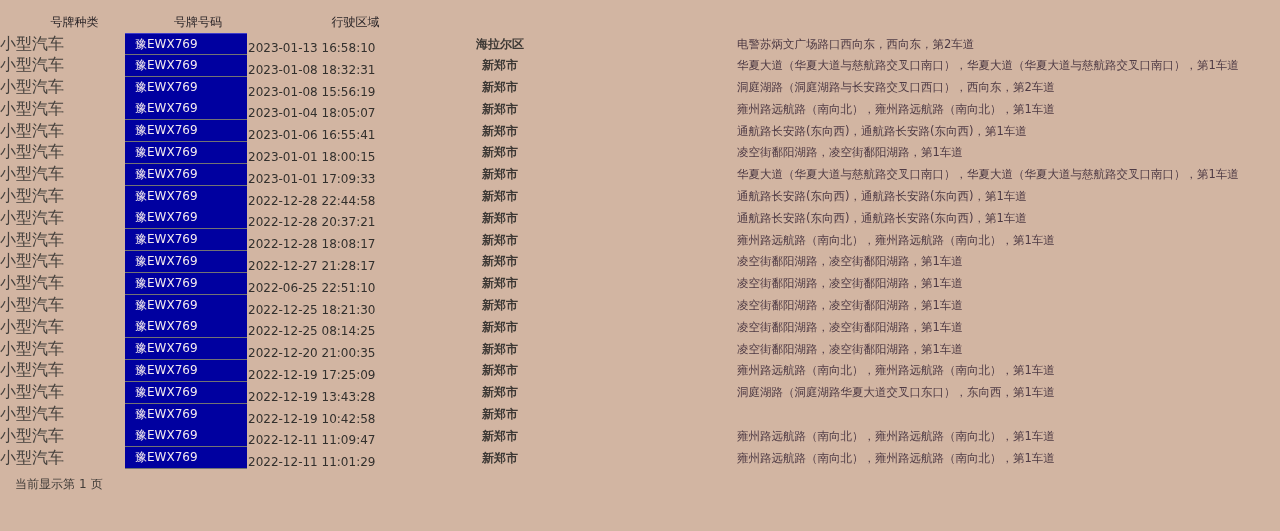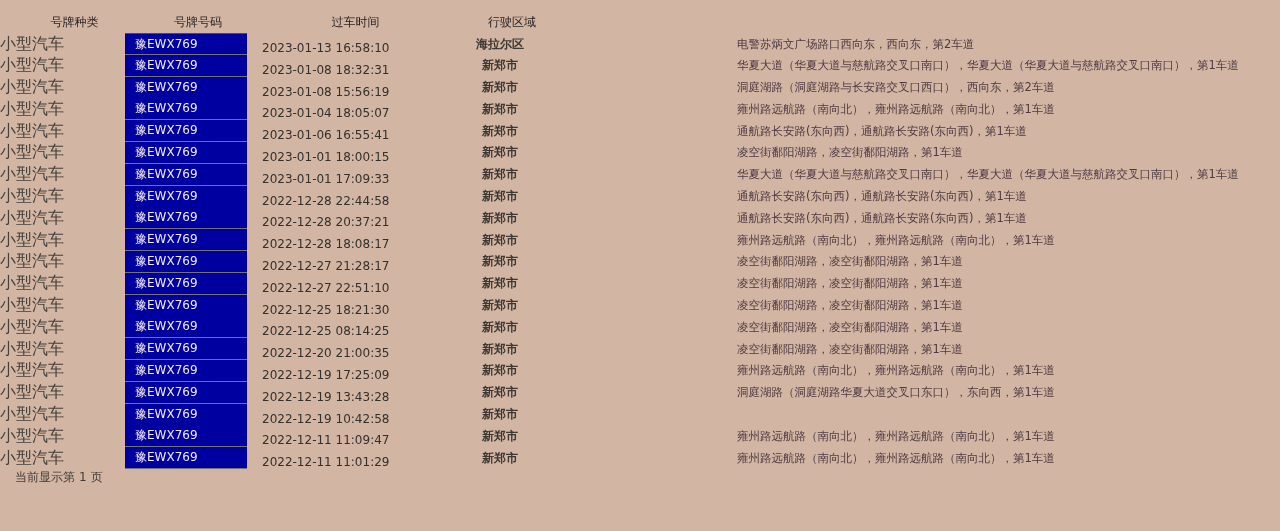--- a/index.html
+++ b/index.html
@@ -52,60 +52,59 @@
     padding-left: 10px;
     background: #0000a0;
     border-bottom: 1px solid #737373;
     color: #f3e9ee;
     font-size: 12px;
   }
   .data-row:first-child .plate-cell {
     border-top: 1px solid #3d3dc9;
   }
   .c-time {
-    padding-left: 15px;
+    padding-left: 1px;
     font-size: 12px;
     color: #33302d;
     margin-top: 8px;
   }
   .c-region {
     text-align: center;
     font-size: 12px;
     color: #3d3834;
     font-weight: bold;
   }
   .c-location {
     padding-left: 177px;
     font-size: 11.5px;
     color: #4e3a44;
     white-space: nowrap;
     overflow: hidden;
   }
   .footer {
-    margin-top: 0;
+    margin-top: 7px;
     padding-left: 15px;
     font-size: 12px;
     color: #413c38;
   }
   .footer span {
     display: inline;
   }
   .page-num {
     padding: 0 4px;
   }
 </style>
 </head>
 <body>
 
 <div class="report">
 
   <div class="grid-row header-row">
     <div class="header-cell">号牌种类</div>
     <div class="header-cell">号牌号码</div>
-    <div class="header-cell">过车时间</div>
     <div class="header-cell">行驶区域</div>
   </div>
 
   <div>
       <div class="grid-row data-row">
     <div class="c-type">小型汽车</div>
     <div class="c-plate">
       <div class="plate-cell">豫EWX769</div>
     </div>
     <div class="c-time">2023-01-13 16:58:10</div>
@@ -200,21 +199,21 @@
     </div>
     <div class="c-time">2022-12-27 21:28:17</div>
     <div class="c-region">新郑市</div>
     <div class="c-location">凌空街鄱阳湖路，凌空街鄱阳湖路，第1车道</div>
   </div>
       <div class="grid-row data-row">
     <div class="c-type">小型汽车</div>
     <div class="c-plate">
       <div class="plate-cell">豫EWX769</div>
     </div>
-    <div class="c-time">2022-12-27 22:51:10</div>
+    <div class="c-time">2022-06-25 22:51:10</div>
     <div class="c-region">新郑市</div>
     <div class="c-location">凌空街鄱阳湖路，凌空街鄱阳湖路，第1车道</div>
   </div>
       <div class="grid-row data-row">
     <div class="c-type">小型汽车</div>
     <div class="c-plate">
       <div class="plate-cell">豫EWX769</div>
     </div>
     <div class="c-time">2022-12-25 18:21:30</div>
     <div class="c-region">新郑市</div>

